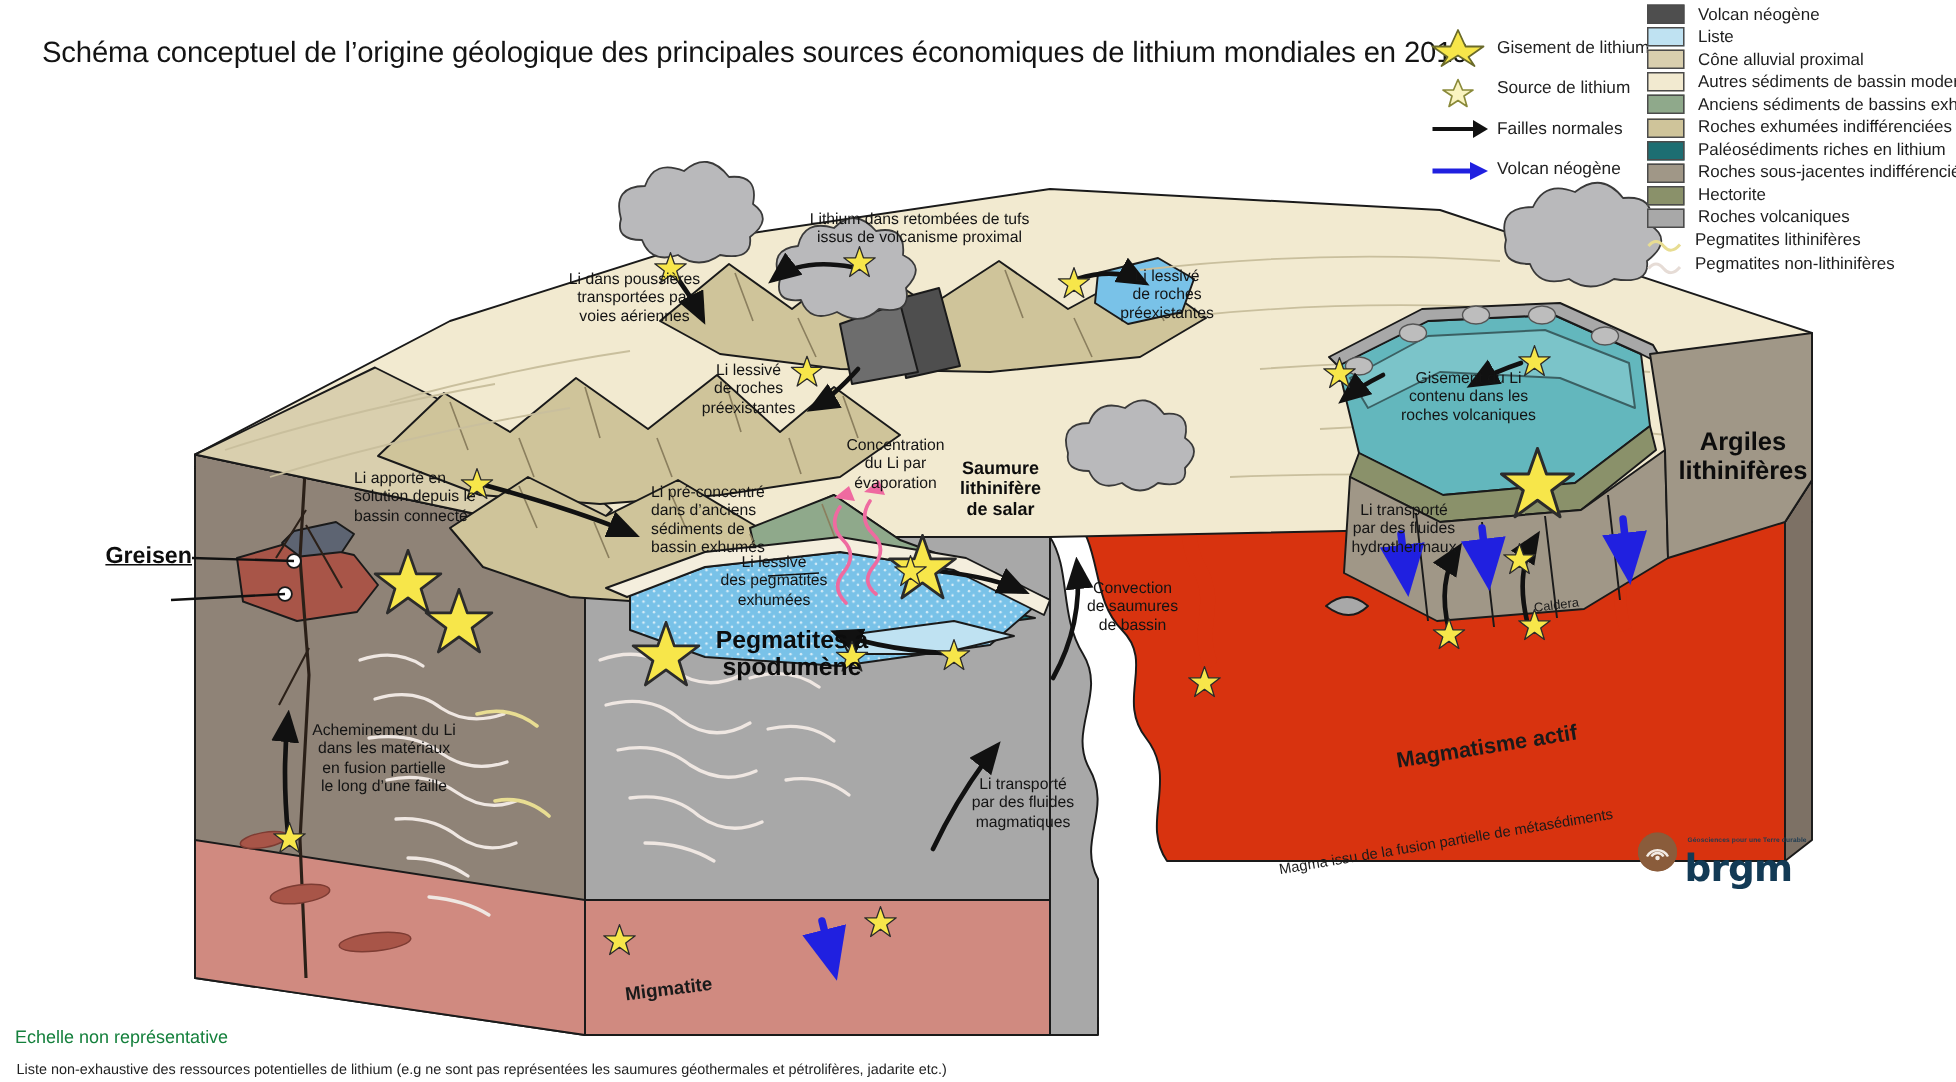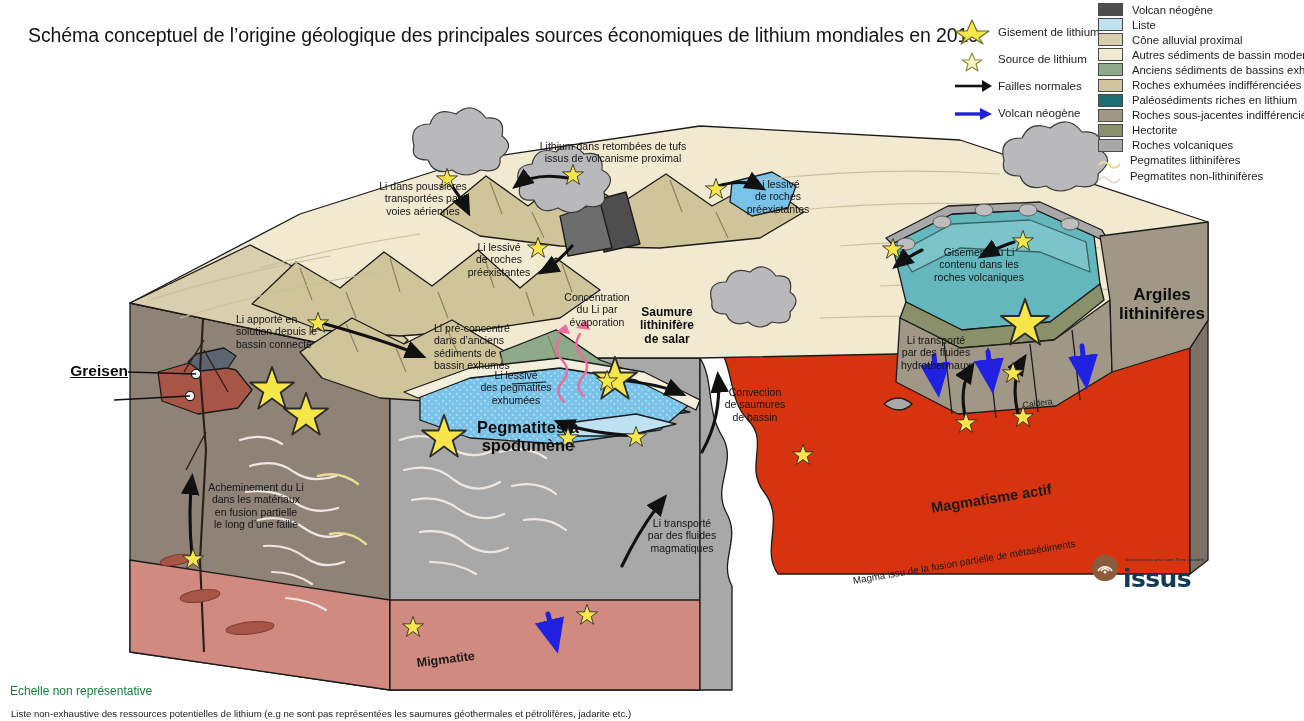--- a/index.html
+++ b/index.html
@@ -504,19 +504,19 @@
   <div class="brgm">
     <div class="disc">
       <svg width="26" height="26" viewBox="0 0 26 26">
         <circle cx="13" cy="13" r="13" fill="#8a5c3b"></circle>
         <path d="M6,16 a8,8 0 0 1 14,0" fill="none" stroke="#f2ebe4" stroke-width="1.6"></path>
         <path d="M9,16 a4.6,4.6 0 0 1 8,0" fill="none" stroke="#f2ebe4" stroke-width="1.6"></path>
         <circle cx="13" cy="17" r="1.5" fill="#f2ebe4"></circle>
       </svg>
     </div>
     <div class="tag">Géosciences pour une Terre durable</div>
-    <div class="word">issus</div>
+    <div class="word">brgm</div>
   </div>
 
   <div id="footer-main">Echelle non représentative</div>
   <div id="footer-sub">Liste non-exhaustive des ressources potentielles de lithium (e.g ne sont pas représentées les saumures géothermales et pétrolifères, jadarite etc.)</div>
 
 </div>
 
 </body></html>

